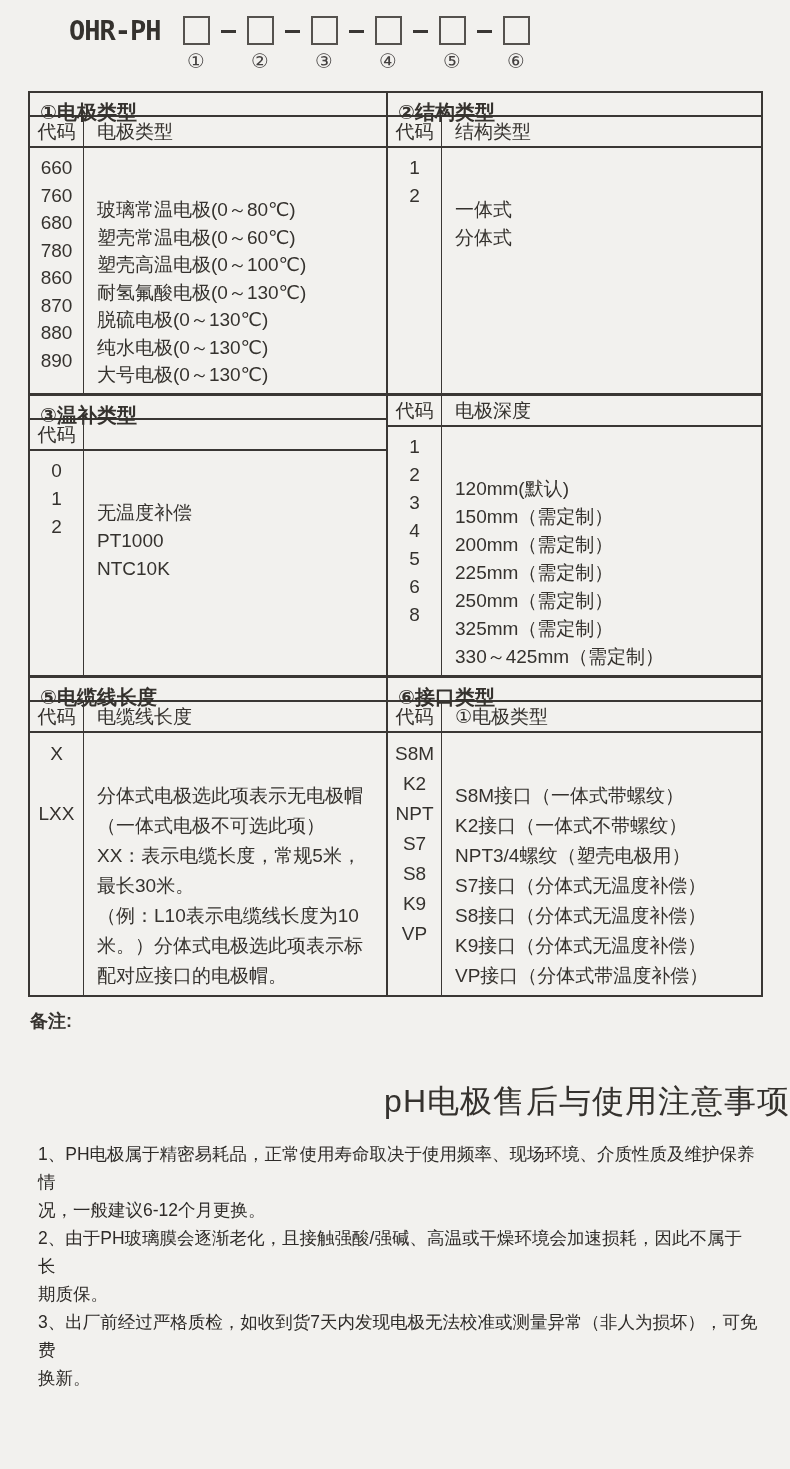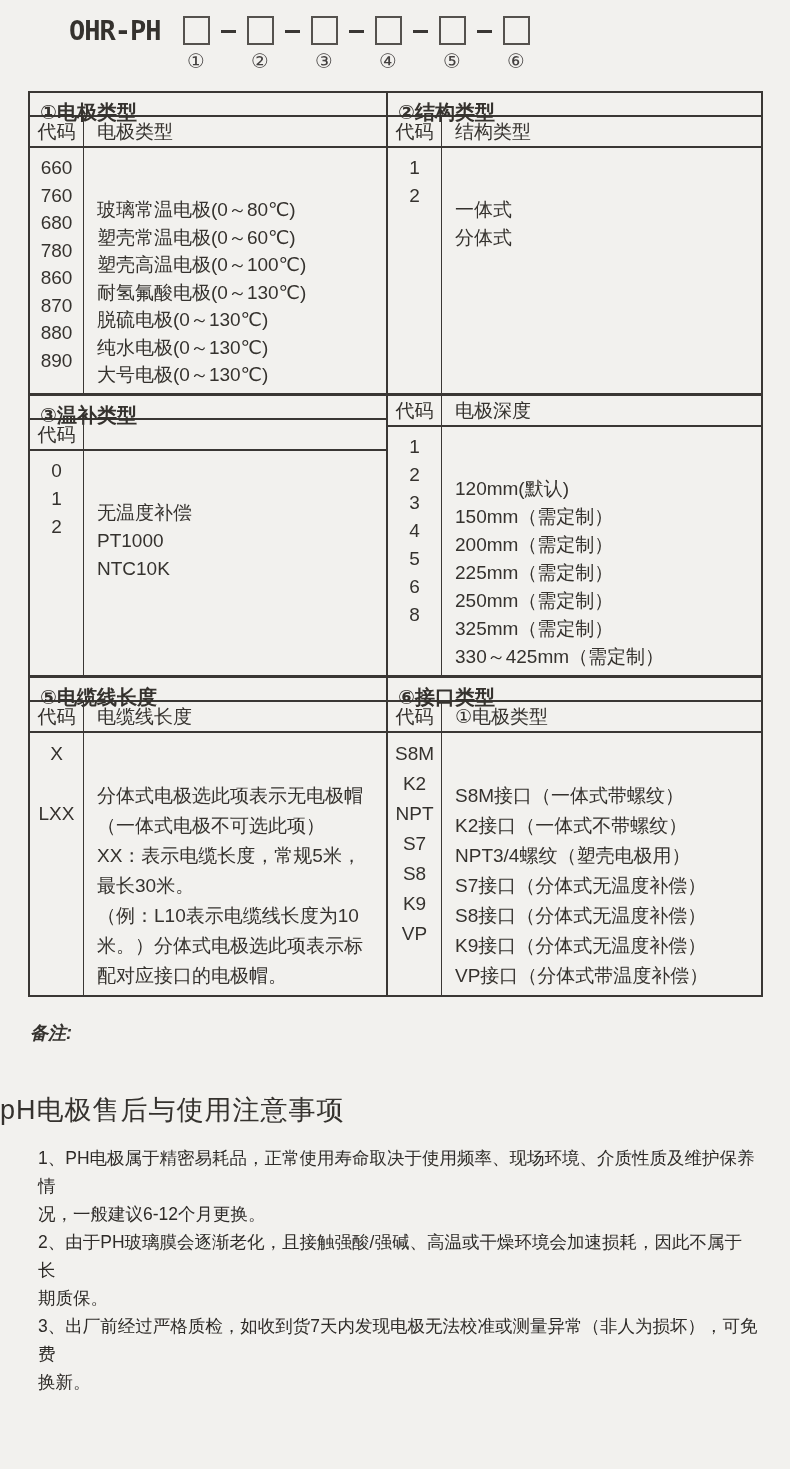--- a/index.html
+++ b/index.html
@@ -101,34 +101,33 @@
   }
   .vals{flex:1;padding:2px 4px 4px 13px;margin-top:46px;}
   .code-cell{font-size:19px;}
   .val-cell{font-size:19px;white-space:pre-line;}
   .band-a .data{min-height:224px;}
   .band-b .data{min-height:198px;}
   .band-c .data{min-height:216px;}
 
   
   .remarks{
-    margin:24px 28px 0 30px;
+    margin:12px 28px 0 30px;
     font-size:17px;
     font-weight:bold;
     line-height:25px;
-    font-style:italic;
   }
   .remarks-title{font-size:18px;}
   .remark-item{white-space:pre-line;}
 
   
   .notice-title{
     margin-top:46px;
-    text-align:left;
-    font-size:27px;
+    text-align:right;
+    font-size:32px;
     font-weight:normal;
     letter-spacing:1px;
   }
   .notice-items{
     margin:16px 32px 0 38px;
     font-size:17.5px;
     line-height:28px;
     color:#2e2b28;
   }
   .notice-item{white-space:pre-line;}

